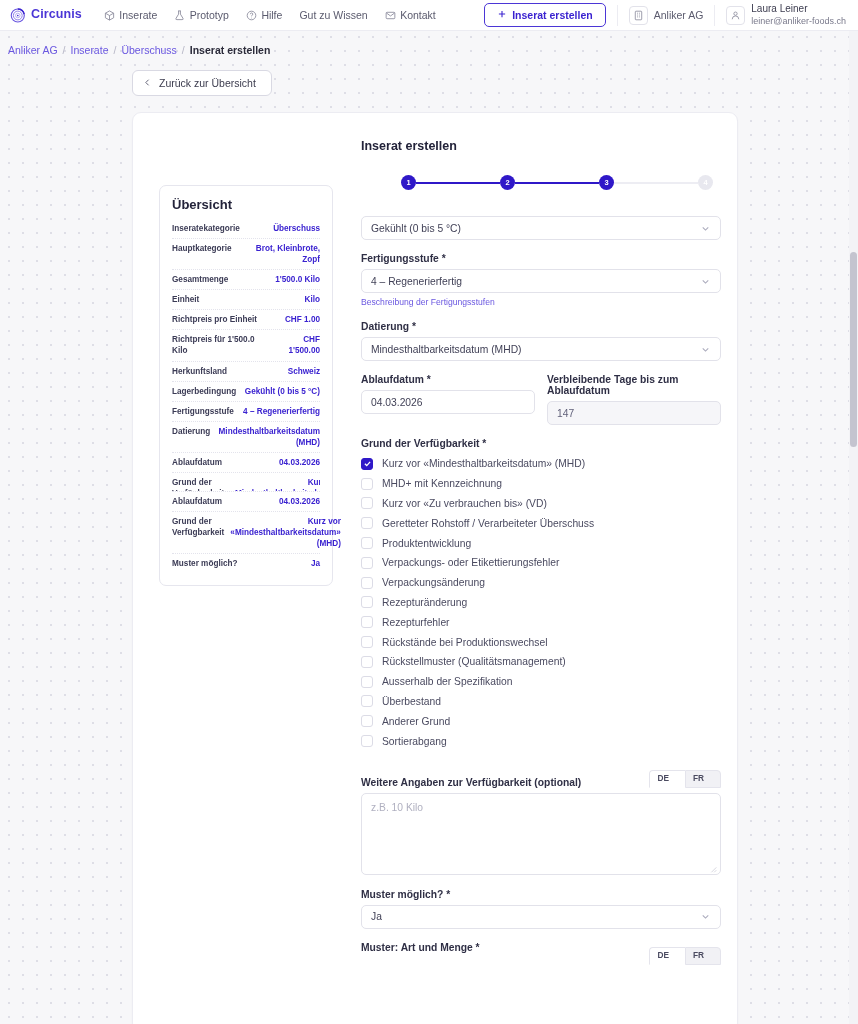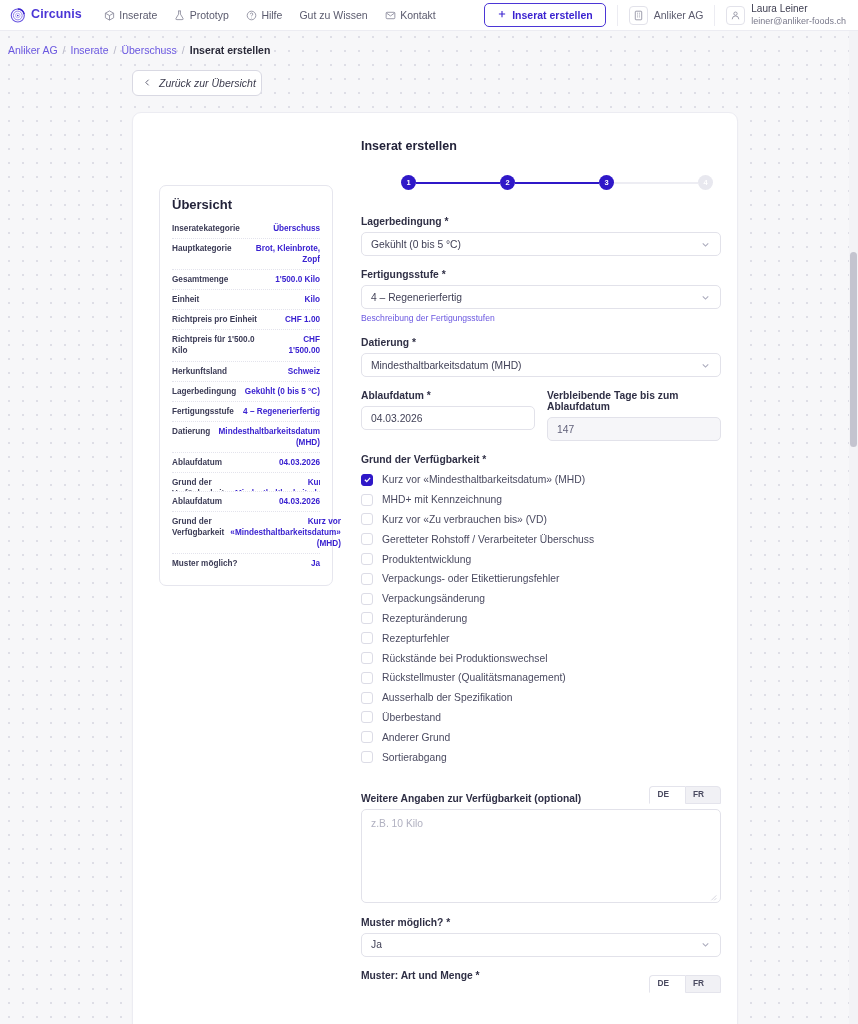--- a/index.html
+++ b/index.html
@@ -111,25 +111,24 @@
 
   
   .back-row { padding: 14px 0 0 132px; }
   .btn-back-overview {
     display: inline-flex;
     align-items: center;
     gap: 7px;
     background: #ffffff;
     border: 1px solid #d9d9e3;
     border-radius: 6px;
-    padding: 6px 5px 6px 10px;
+    padding: 6px 15px 6px 10px;
     font-size: 10.5px;
     color: #3b3b4d;
     cursor: pointer;
-    font-style: italic;
   }
 
   
   .page-card {
     margin: 16px 120px 0 132px;
     background: #ffffff;
     border: 1px solid #ececf2;
     border-radius: 9px;
     min-height: 920px;
     padding: 26px 0 0 0;
@@ -291,21 +290,21 @@
     background: #f1f1f5;
     cursor: pointer;
     line-height: 1.2;
   }
   .lang-tab:first-child { border-radius: 4px 0 0 0; border-right: none; }
   .lang-tab:last-child { border-radius: 0 4px 0 0; }
   .lang-tab.active { background: #ffffff; border-bottom-color: #ffffff; }
 
   .textarea-box {
     width: 100%;
-    height: 94px;
+    height: 82px;
     border: 1px solid #e2e2ea;
     border-radius: 5px;
     background: #ffffff;
     padding: 8px 9px;
     font-size: 10.3px;
     color: #b0b0c0;
     position: relative;
     cursor: text;
   }
   .resize-grip {
@@ -542,21 +541,20 @@
         <span class="step-dot">1</span>
         <span class="step-line"></span>
         <span class="step-dot">2</span>
         <span class="step-line"></span>
         <span class="step-dot">3</span>
         <span class="step-line inactive"></span>
         <span class="step-dot inactive">4</span>
       </div>
 
       <div class="field">
-        <label class="field-label">Lagerbedingung *</label>
         <div class="select-box">
           <span class="val">Gekühlt (0 bis 5 °C)</span>
           <span class="chev">
             <svg width="11" height="11" viewBox="0 0 24 24" fill="none" stroke="#a9a9bb" stroke-width="2.2">
                 <path d="M6 9.5l6 6 6-6"></path>
               </svg>
           </span>
         </div>
       </div>
 

